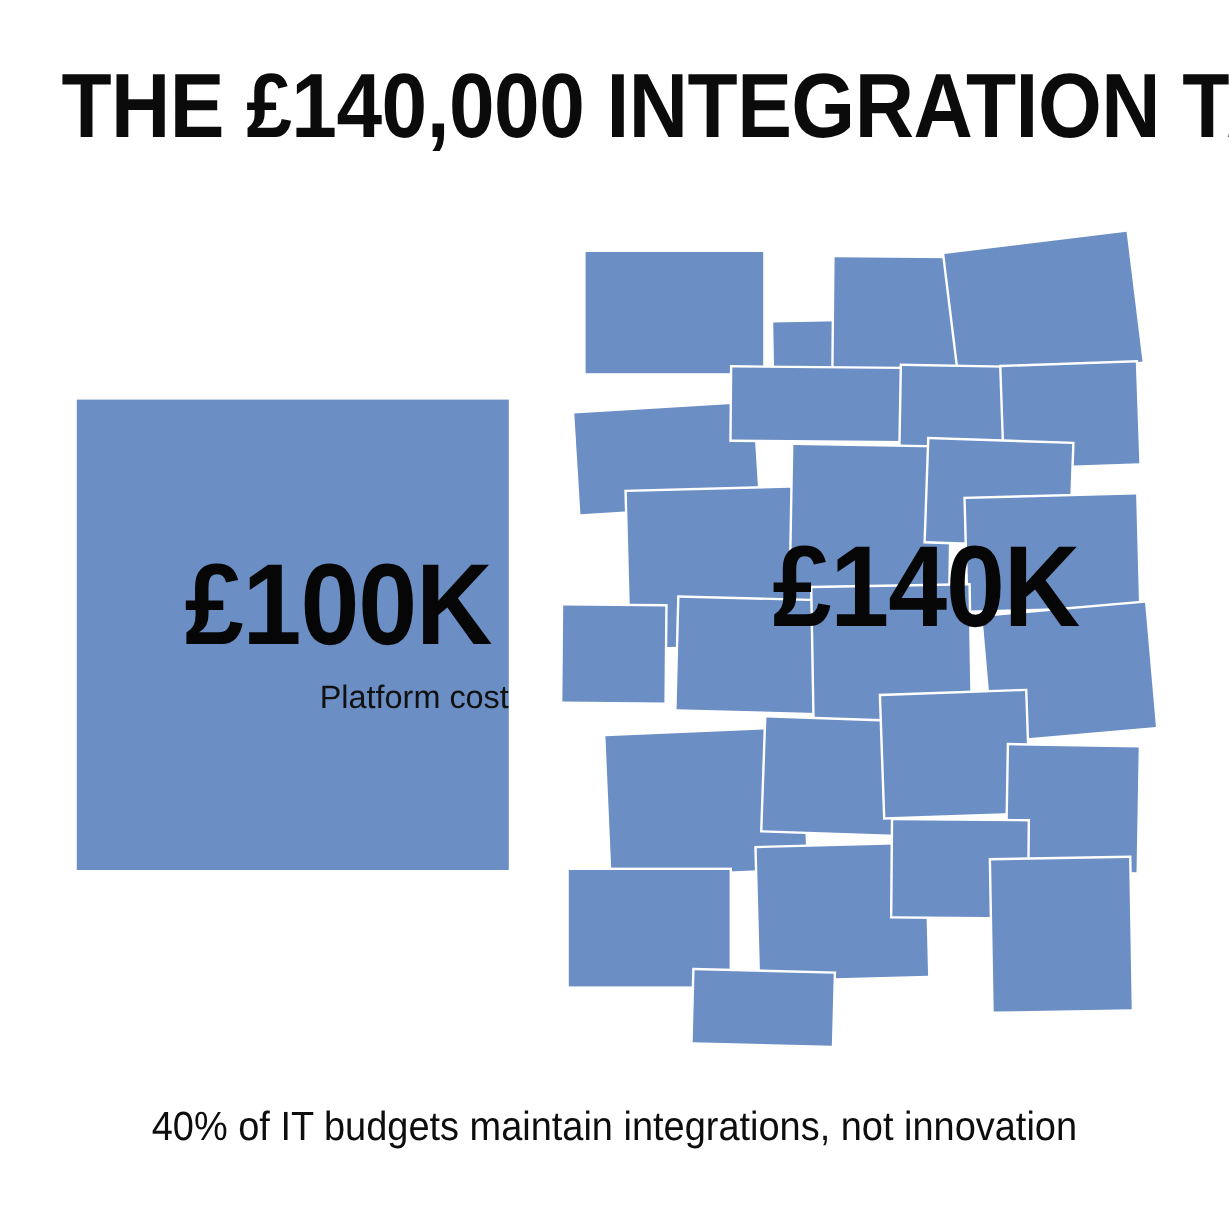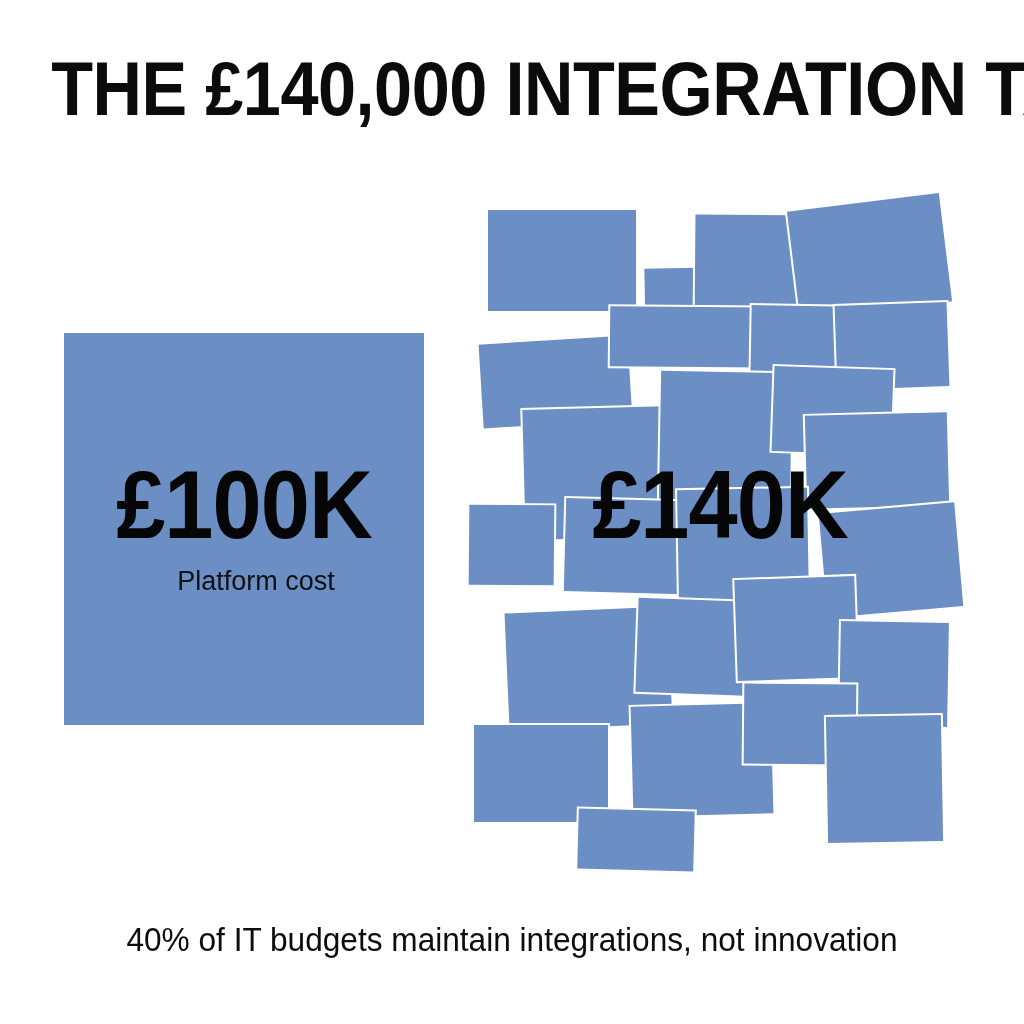--- a/index.html
+++ b/index.html
@@ -56,21 +56,21 @@
   }
   .frag {
     position: absolute;
     background: #6b8ec4;
     box-shadow: 0 0 0 2px #ffffff;
   }
 
   
   .stat {
     position: absolute;
-    text-align: center;
+    text-align: right;
     white-space: nowrap;
   }
   .stat-value {
     font-family: "Liberation Sans Narrow", "Liberation Sans", sans-serif;
     font-weight: 700;
     font-size: 96px;
     line-height: 100px;
     letter-spacing: -1px;
     color: #060606;
     transform: scaleX(0.92);
@@ -85,21 +85,21 @@
     padding-left: 24px;
   }
 
   #stat-platform {
     left: 64px;
     top: 455px;
     width: 360px;
   }
   #stat-integration {
     left: 525px;
-    top: 455px;
+    top: 440px;
     width: 390px;
   }
 
   
   #footer-caption {
     position: absolute;
     left: 0;
     top: 918px;
     width: 1024px;
     text-align: center;

